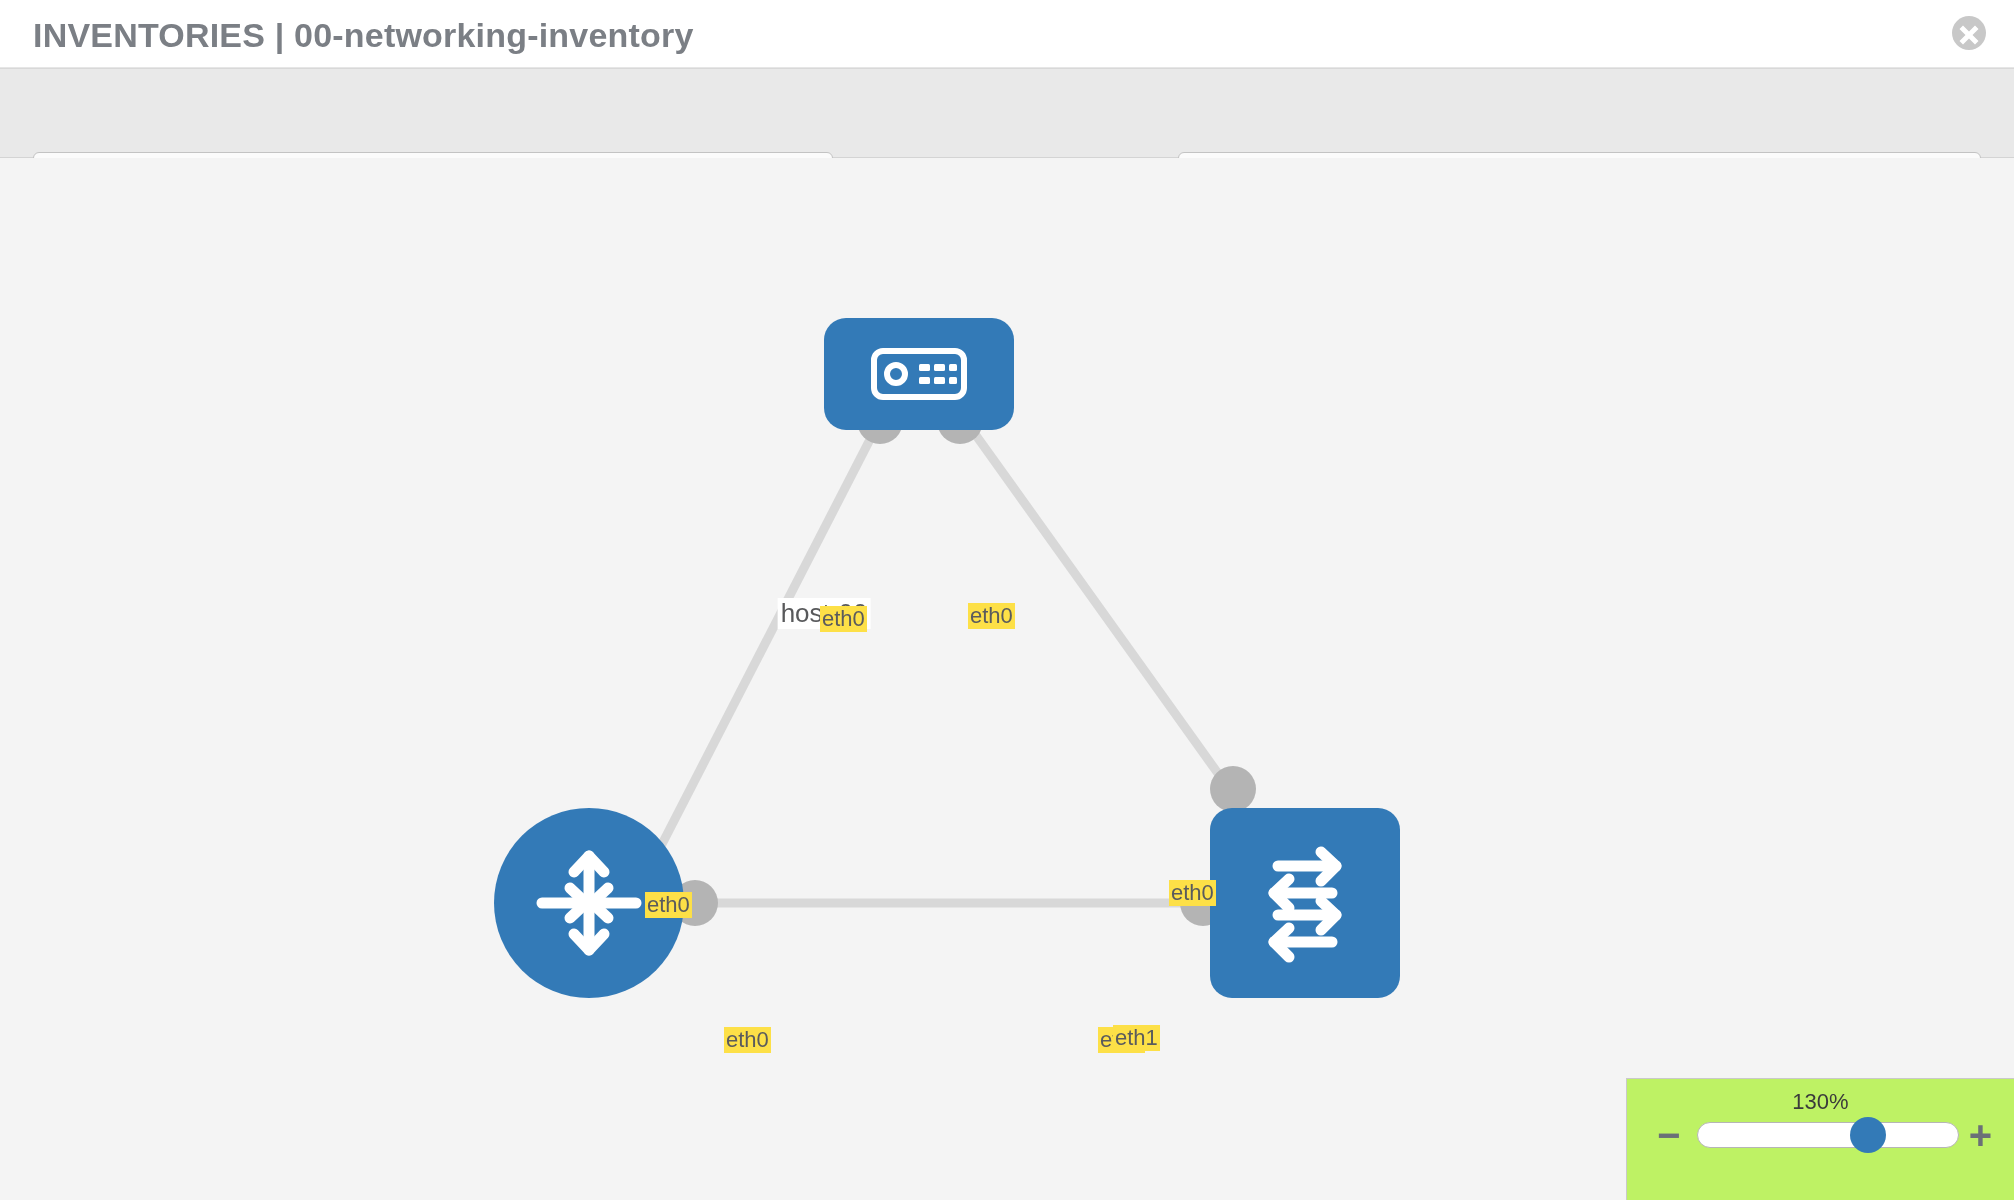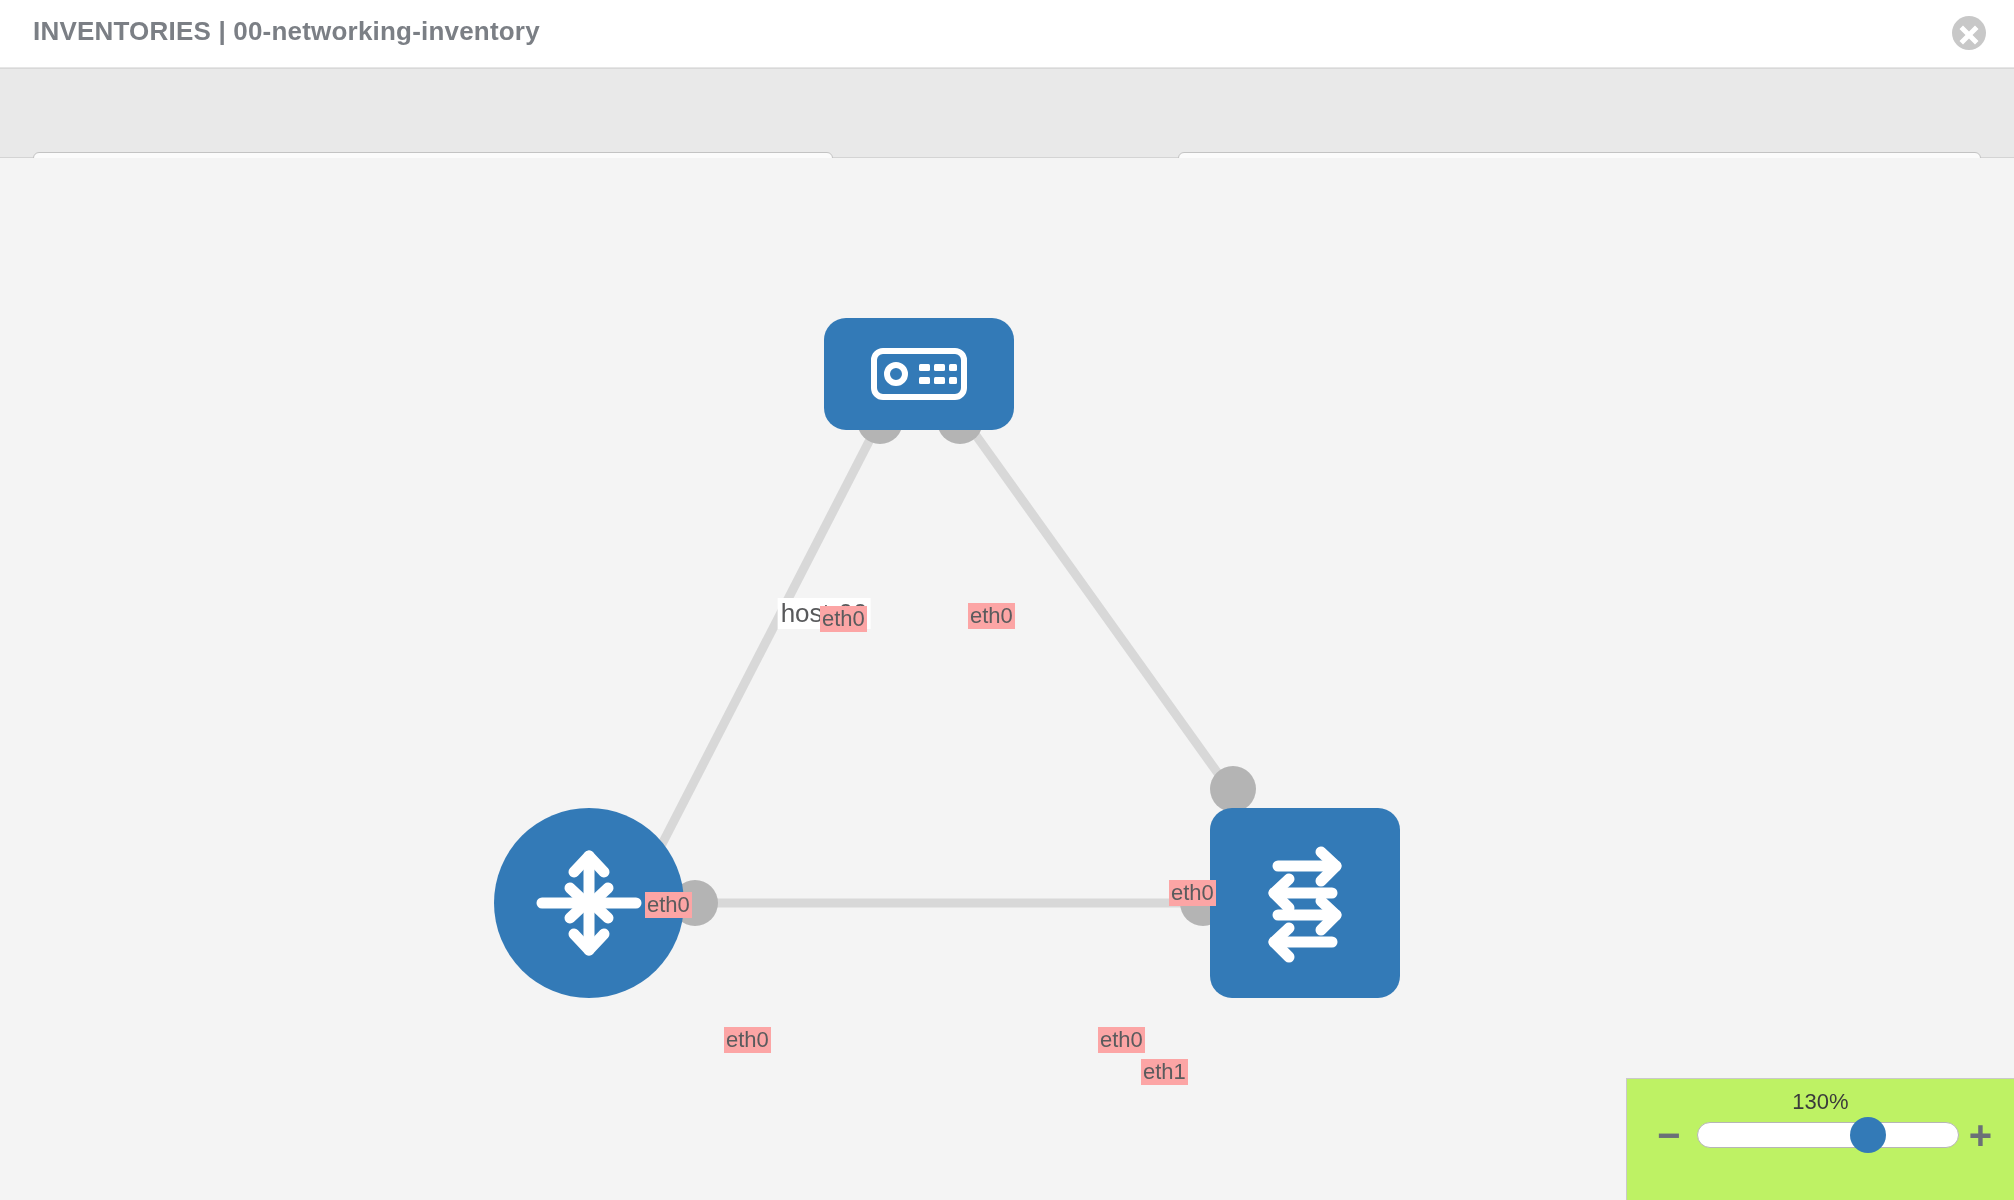--- a/index.html
+++ b/index.html
@@ -13,21 +13,21 @@
   #app { position: relative; width: 2014px; height: 1200px; }
 
   
   .titlebar {
     position: absolute; left: 0; top: 0; width: 2014px; height: 68px;
     background: #ffffff;
     border-bottom: 1px solid #e6e6e6;
   }
   .title-text {
     position: absolute; left: 33px; top: 16px;
-    font-size: 26px; font-weight: bold; color: #7b7f85;
+    font-size: 34px; font-weight: bold; color: #7b7f85;
     letter-spacing: 0.2px; white-space: nowrap;
   }
   .close-btn {
     position: absolute; right: 28px; top: 16px;
     width: 34px; height: 34px; border-radius: 50%;
     background: #c8c8c8; cursor: pointer;
   }
   .close-btn svg { display: block; }
 
   
@@ -111,21 +111,21 @@
     position: absolute;
     width: 46px; height: 46px; border-radius: 50%;
     background: #b4b4b4;
     cursor: pointer;
   }
 
   
   .iface-label {
     position: absolute;
     font-size: 22px; color: #5a5b5d;
-    background: #fca5a5;
+    background: #fde047;
     padding: 0 2px;
     white-space: nowrap;
   }
 
   
   .zoom-panel {
     position: absolute; right: 0; bottom: 0;
     width: 388px; height: 122px;
     background: #bef264;
     border-left: 1px solid #c9c9c9;
@@ -269,21 +269,21 @@
       </div>
 
     </div>
 
     <div class="iface-label" style="left:820px; top:448px;">eth0</div>
     <div class="iface-label" style="left:968px; top:445px;">eth0</div>
     <div class="iface-label" style="left:645px; top:734px;">eth0</div>
     <div class="iface-label" style="left:1169px; top:722px;">eth0</div>
     <div class="iface-label" style="left:724px; top:869px;">eth0</div>
     <div class="iface-label" style="left:1098px; top:869px;">eth0</div>
-    <div class="iface-label" style="left:1113px; top:901px;margin-left:28px;">eth1</div>
+    <div class="iface-label" style="left:1113px; top:867px;">eth1</div>
 
   </div>
 
   <div class="zoom-panel">
     <div class="zoom-value">130%</div>
     <div class="zoom-minus">−</div>
     <div class="zoom-track">
       <div class="zoom-thumb" id="zoom-thumb" style="left: 152.3px;"></div>
     </div>
     <div class="zoom-plus">+</div>

